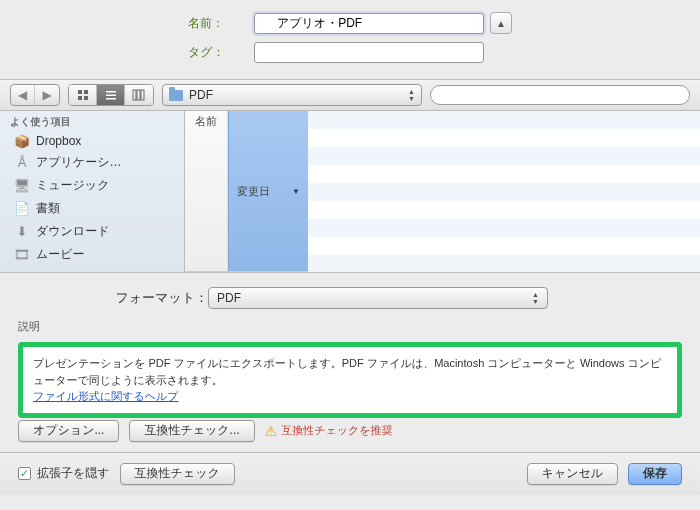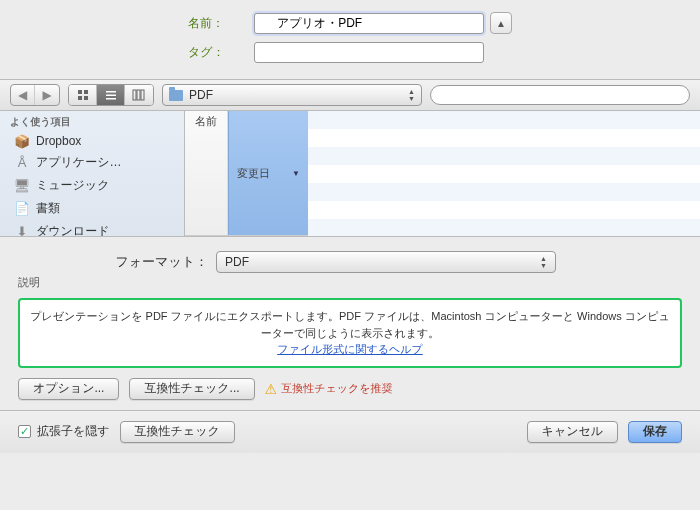--- a/index.html
+++ b/index.html
@@ -21,37 +21,37 @@
 .view-btn:last-child { border-right: none; }
 .view-btn.active { background: linear-gradient(#8a8a8a,#6a6a6a); color: #fff; }
 .location-select { flex: 0 0 260px; height: 22px; border: 1px solid #999; border-radius: 4px; background: linear-gradient(#fdfdfd,#e0e0e0); display: flex; align-items: center; padding: 0 6px; gap: 6px; }
 .folder-icon { width: 14px; height: 11px; background: #7aa6d8; border-radius: 1px; position: relative; }
 .folder-icon::before { content: ""; position: absolute; top: -3px; left: 0; width: 6px; height: 3px; background: #7aa6d8; border-radius: 1px 1px 0 0; }
 .arrows-updown { margin-left: auto; display: flex; flex-direction: column; font-size: 7px; line-height: 7px; color: #555; }
 .search-input { flex: 1; height: 20px; border: 1px solid #999; border-radius: 10px; padding: 0 8px 0 22px; background: #fff; position: relative; }
 .search-box { position: relative; flex: 1; display: flex; }
 .search-box .mag { position: absolute; left: 6px; top: 3px; font-size: 12px; color: #888; }
 
-.browser { display: flex; height: 126px; border-bottom: 1px solid #bbb; }
+.browser { display: flex; height: 162px; border-bottom: 1px solid #bbb; }
 .sidebar { width: 185px; background: linear-gradient(#e8eef6,#dde5ef); border-right: 1px solid #bbb; overflow: hidden; }
 .sidebar-header { font-size: 10px; color: #6a6a6a; padding: 4px 10px 2px; font-weight: bold; }
 .sidebar-item { display: flex; align-items: center; gap: 6px; padding: 3px 10px 3px 14px; font-size: 12px; color: #333; }
 .sidebar-icon { width: 16px; height: 14px; display: flex; align-items: center; justify-content: center; color: #888; font-size: 13px; }
 .file-area { flex: 1; background: #84cc16; display: flex; flex-direction: row; }
 .columns-header { display: flex; background: linear-gradient(#fafafa,#ededed); border-bottom: 1px solid #ccc; font-size: 11px; color: #444; }
 .col-name { flex: 1; padding: 3px 10px; border-right: 1px solid #ddd; }
 .col-date { width: 80px; padding: 3px 8px; background: linear-gradient(#a8c9f2,#8fb7e8); border-left: 1px solid #7fa8d5; display: flex; align-items: center; justify-content: space-between; gap: 20px; }
 .striped { flex: 1; background: repeating-linear-gradient(#f0f6fc 0 18px, #ffffff 18px 36px); }
 
 .bottom-panel { padding: 14px 18px 10px; }
-.format-row { display: flex; align-items: center; gap: 8px; margin-bottom: 2px; }
+.format-row { display: flex; align-items: center; margin-bottom: 10px; }
 .format-label { width: 190px; text-align: right; font-size: 13px; }
 .format-select { flex: 1; max-width: 340px; height: 22px; border: 1px solid #999; border-radius: 4px; background: linear-gradient(#fdfdfd,#e0e0e0); display: flex; align-items: center; padding: 0 8px; }
 .desc-label { display: block; font-size: 11px; color: #555; margin-bottom: 8px; }
-.desc-box { border: 2px solid #22c55e; border-radius: 4px; background: #fff; padding: 8px 10px; font-size: 11px; line-height: 1.5; color: #333; margin-bottom: 10px; text-align: center; }
+.desc-box { border: 5px solid #22c55e; border-radius: 4px; background: #fff; padding: 8px 10px; font-size: 11px; line-height: 1.5; color: #333; margin-bottom: 2px; }
 .desc-box a { color: #2458c9; text-decoration: underline; }
 .action-row { display: flex; align-items: center; gap: 10px; }
 .mac-btn { height: 22px; padding: 0 14px; border: 1px solid #999; border-radius: 4px; background: linear-gradient(#fdfdfd,#e0e0e0); font-size: 12px; color: #333; box-shadow: 0 1px 0 rgba(0,0,0,0.08); display: inline-flex; align-items: center; }
 .mac-btn.primary { background: linear-gradient(#bcd7fb,#7bb0f4); border-color: #5a88c9; font-weight: bold; }
 .warn { display: flex; align-items: center; gap: 4px; font-size: 11px; color: #c0392b; }
 .warn-icon { color: #e6a100; font-size: 14px; }
 
 .footer { display: flex; align-items: center; padding: 10px 18px; border-top: 1px solid #bbb; background: linear-gradient(#f0f0f0,#e4e4e4); gap: 10px; }
 .checkbox { width: 13px; height: 13px; border: 1px solid #888; border-radius: 2px; background: #fff; display: inline-flex; align-items: center; justify-content: center; font-size: 11px; color: #2a6; }
 .spacer { flex: 1; }

